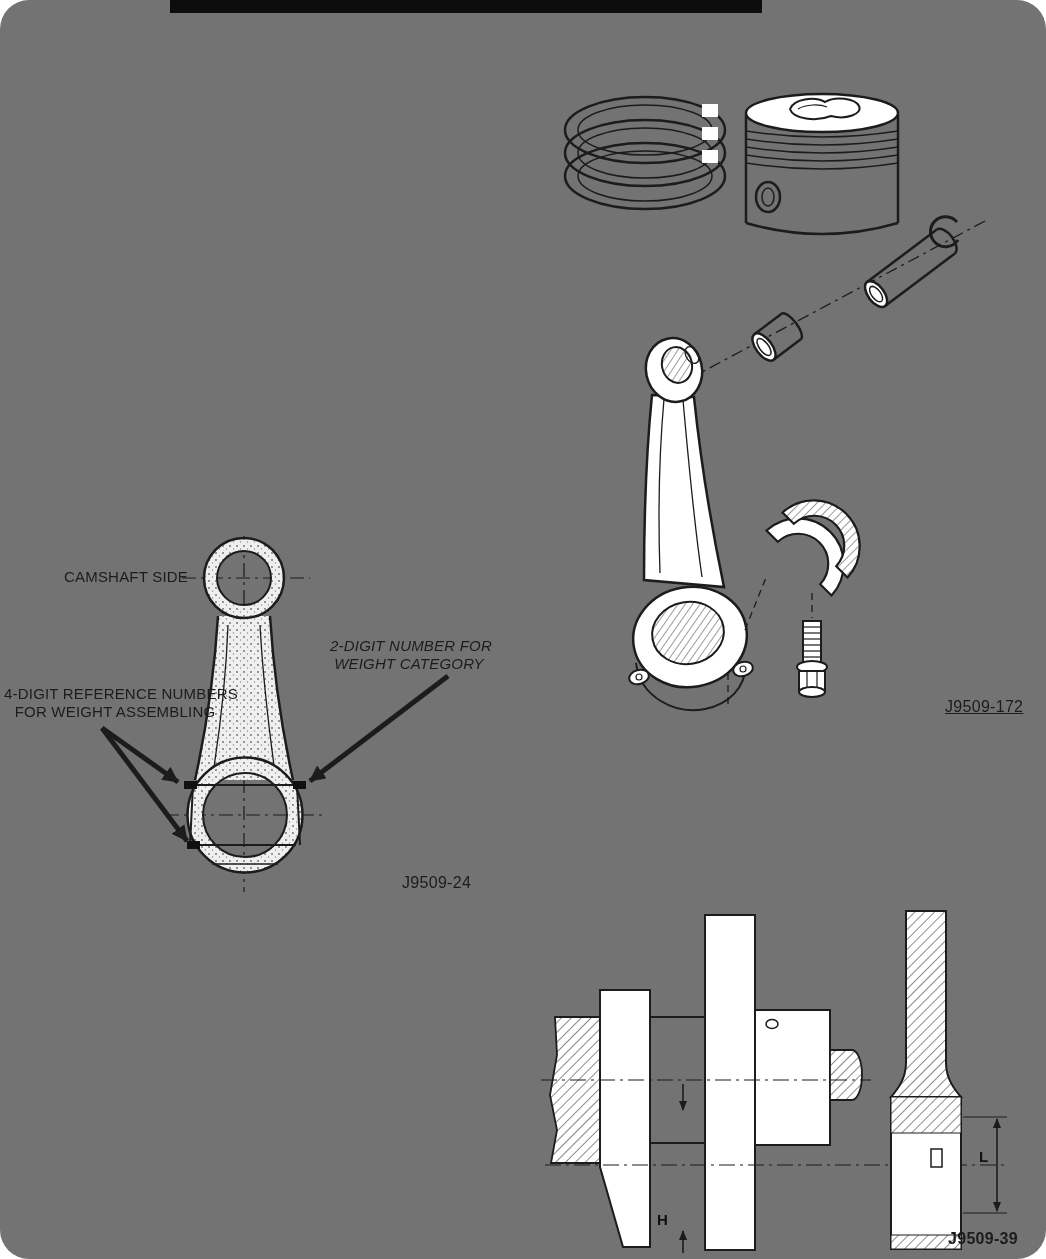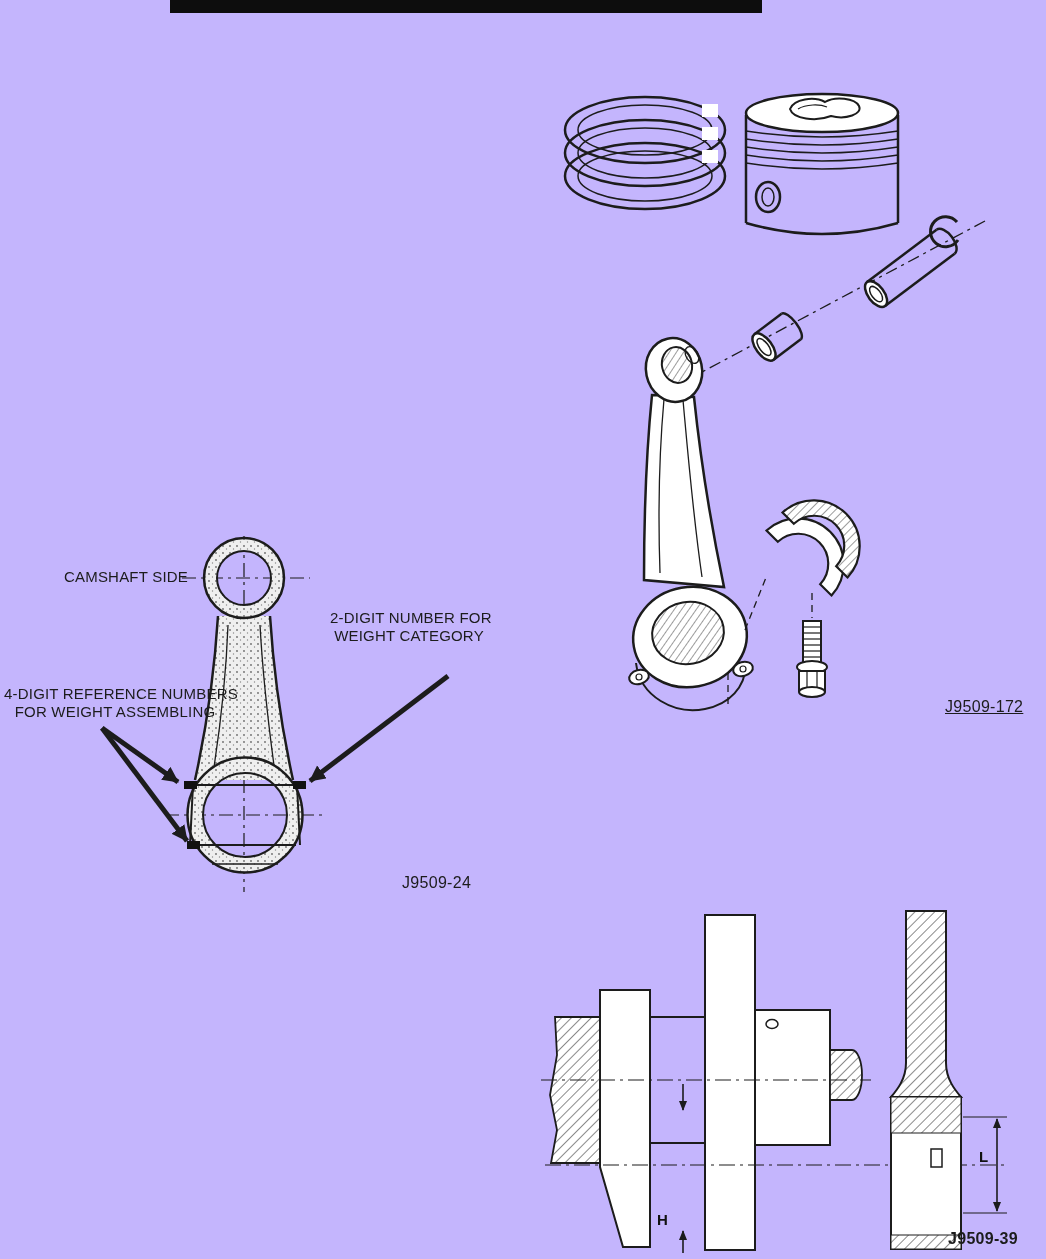--- a/index.html
+++ b/index.html
@@ -1,18 +1,18 @@
 <!DOCTYPE html>
 <html><head>
 <meta charset="utf-8">
 <style>
   html,body{margin:0;padding:0;background:#ffffff;}
   .page{
-    position:relative;width:1046px;height:1259px;background:#c4b5fd;
-    font-family:"Liberation Sans",sans-serif;color:#1c1c1c;overflow:hidden;
+    position:relative;width:1046px;height:1259px;background:#737373;
+    font-family:"Liberation Sans",sans-serif;color:#1c1c1c;overflow:hidden;border-radius:29px;
   }
   .header-rule{position:absolute;left:170px;top:0;width:592px;height:13px;background:#0d0d0d;}
   .fig{position:absolute;}
   .lbl{
     position:absolute;font-size:15px;line-height:1.18;letter-spacing:.2px;
     color:#1c1c1c;text-align:center;white-space:nowrap;
   }
   .lbl div{white-space:nowrap;}
   .cap{position:absolute;font-size:16px;letter-spacing:.3px;color:#1c1c1c;}
   .dim{position:absolute;font-size:15px;font-weight:bold;color:#111;}
@@ -231,21 +231,21 @@
 
     <g>
       <line class="s" x1="428" y1="212" x2="472" y2="212" stroke-width="1.2"></line>
       <line class="s" x1="428" y1="308" x2="472" y2="308" stroke-width="1.2"></line>
       <line x1="462" y1="214" x2="462" y2="306" stroke="#1c1c1c" stroke-width="1.6" marker-start="url(#dimArr)" marker-end="url(#dimArr)"></line>
     </g>
   </svg>
 
   <div class="lbl" style="left:60px;top:568px;width:128px;text-align:right;">CAMSHAFT SIDE</div>
 
-  <div class="lbl" style="left:330px;top:609px;width:158px;">
+  <div class="lbl" style="left:330px;top:637px;width:158px;font-style:italic;">
     <div>2-DIGIT NUMBER FOR</div>
     <div>WEIGHT CATEGORY</div>
   </div>
 
   <div class="lbl" style="left:4px;top:685px;width:222px;">
     <div>4-DIGIT REFERENCE NUMBERS</div>
     <div>FOR WEIGHT ASSEMBLING</div>
   </div>
 
   <div class="cap" style="left:402px;top:866px;margin-top:8px;">J9509-24</div>

